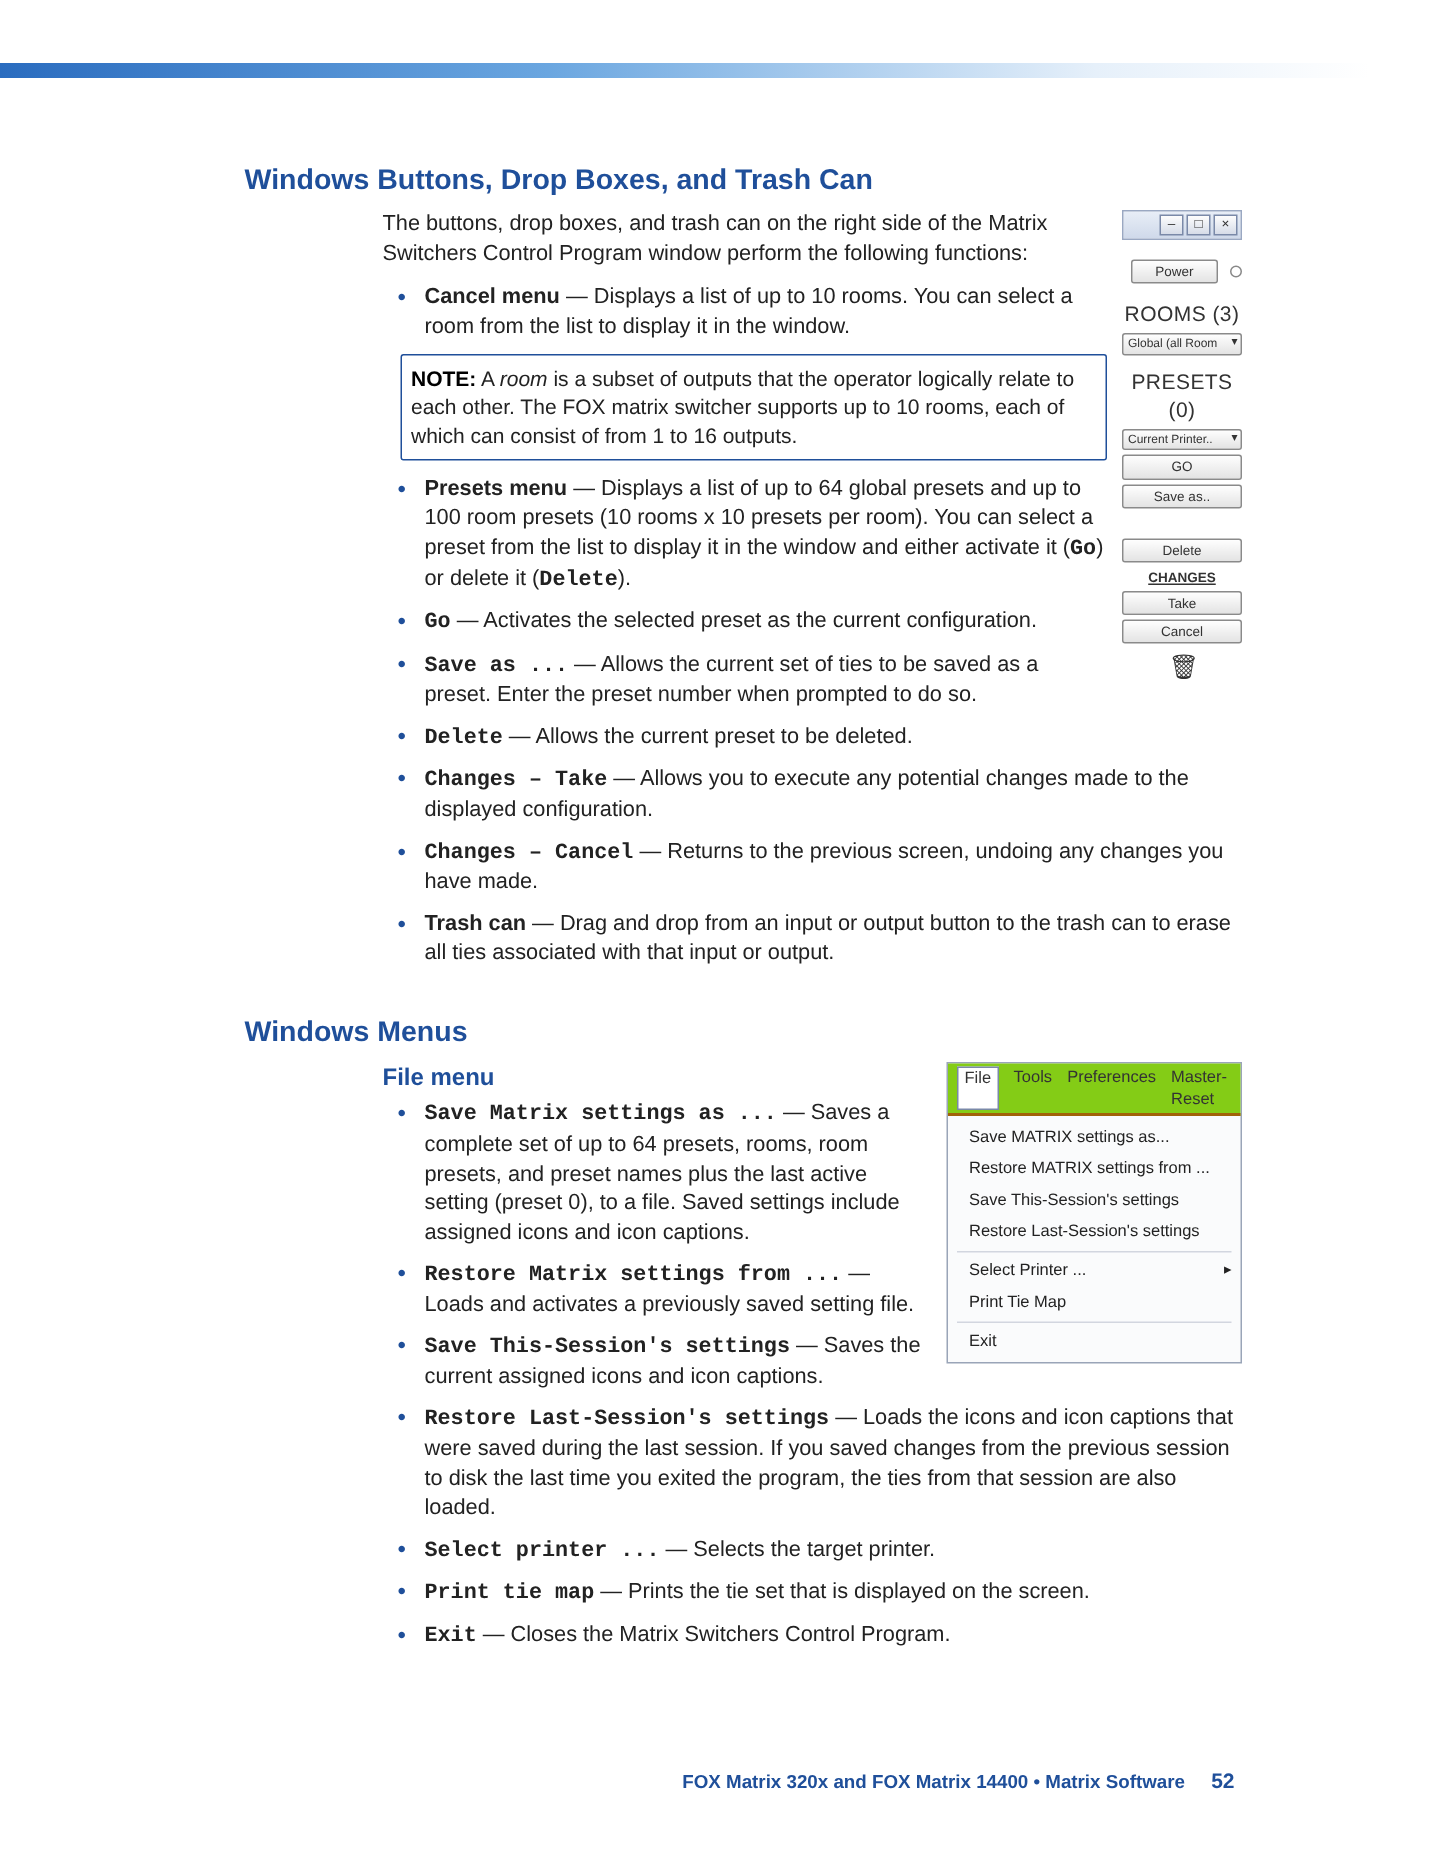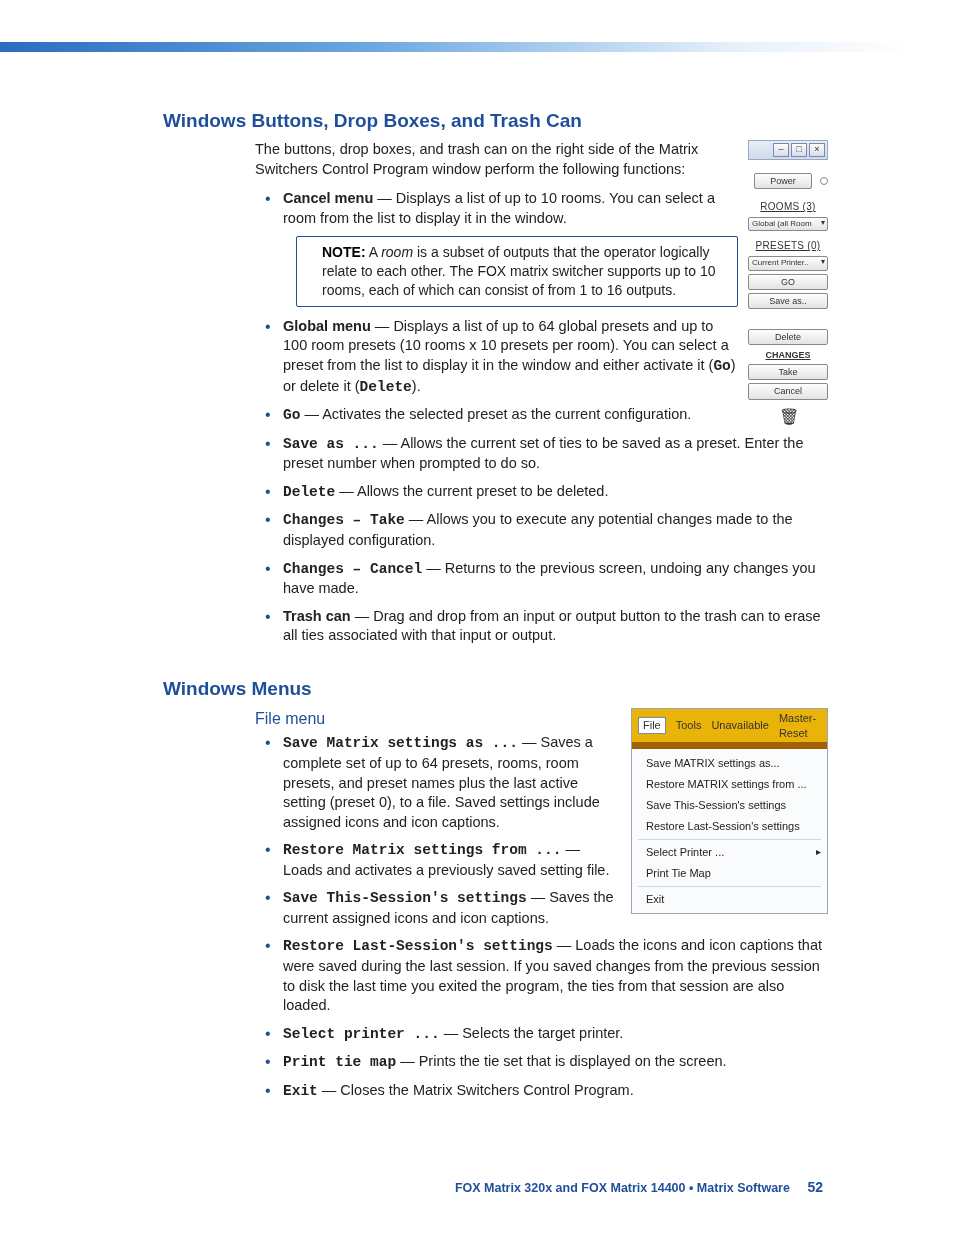--- a/index.html
+++ b/index.html
@@ -69,34 +69,34 @@
   .term-sans {
     font-weight: bold;
   }
   .mono {
     font-family: "Courier New", monospace;
     font-weight: bold;
   }
   .note-box {
     border: 1.5px solid #1f4f9a;
     border-radius: 2px;
-    padding: 6px 10px 6px 25px;
-    margin: 6px 0 10px 41px;
+    padding: 6px 10px 6px 6px;
+    margin: 6px 0 10px 12px;
     font-size: 14px;
     line-height: 1.35;
   }
   .note-label {
     font-weight: bold;
     color: #000;
   }
   .em { font-style: italic; }
   h3.sub {
     color: #1f4f9a;
     font-size: 16px;
-    font-weight: normal;
+    font-weight: bold;
     margin: 0 0 4px 0;
   }
   .float-right {
     float: right;
     margin-left: 12px;
     margin-bottom: 8px;
   }
 
   
   .panel {
@@ -139,24 +139,23 @@
     position: relative;
   }
   .dd::after {
     content: "▾";
     position: absolute;
     right: 2px;
     top: 0;
     font-size: 8px;
   }
   .panel-label {
-    font-size: 10px;
+    font-size: 14px;
     margin-top: 8px;
     letter-spacing: 0.3px;
-    text-decoration: underline;
   }
   .changes-lbl {
     font-size: 9px;
     font-weight: bold;
     margin-top: 4px;
     text-decoration: underline;
   }
   .trash {
     margin: 6px auto 0;
     width: 18px; height: 18px;
@@ -169,24 +168,23 @@
   .menu-mock {
     width: 195px;
     border: 1px solid #9aa5b8;
     font-size: 11px;
     background: #fafbfc;
   }
   .menubar {
     display: flex;
     gap: 10px;
     padding: 2px 6px;
-    border-bottom: 7px solid #a16207;
+    border-bottom: 2px solid #a16207;
     color: #333;
-    background: #eab308;
-    align-items: center;
+    background: #84cc16;
   }
   .menubar .active {
     border: 1px solid #7a89a8;
     padding: 0 4px;
     background: #fff;
   }
   .menu-list {
     padding: 4px 0;
   }
   .menu-list div {
@@ -265,21 +263,21 @@
 
       <div class="note-box" style="margin-right:90px;">
         <span class="note-label">NOTE:</span>
         <span>
           <span>A </span><span class="em">room</span><span> is a subset of outputs that the operator logically relate to each other. The FOX matrix switcher supports up to 10 rooms, each of which can consist of from 1 to 16 outputs.</span>
         </span>
       </div>
 
       <ul class="bullets">
         <li>
-          <span class="term-sans">Global menu</span><span> — Displays a list of up to 64 global presets and up to 100 room presets (10 rooms x 10 presets per room). You can select a preset from the list to display it in the window and either activate it (</span><span class="mono">Go</span><span>) or delete it (</span><span class="mono">Delete</span><span>).</span>
+          <span class="term-sans">Presets menu</span><span> — Displays a list of up to 64 global presets and up to 100 room presets (10 rooms x 10 presets per room). You can select a preset from the list to display it in the window and either activate it (</span><span class="mono">Go</span><span>) or delete it (</span><span class="mono">Delete</span><span>).</span>
         </li>
         <li>
           <span class="term">Go</span><span> — Activates the selected preset as the current configuration.</span>
         </li>
         <li>
           <span class="term">Save as ...</span><span> — Allows the current set of ties to be saved as a preset. Enter the preset number when prompted to do so.</span>
         </li>
         <li>
           <span class="term">Delete</span><span> — Allows the current preset to be deleted.</span>
         </li>
@@ -297,21 +295,21 @@
     </div>
 
     <h2 class="section" style="margin-top:24px">Windows Menus</h2>
 
     <div class="body-block">
 
       <div class="menu-mock float-right">
         <div class="menubar">
           <span class="active">File</span>
           <span>Tools</span>
-          <span>Unavailable</span>
+          <span>Preferences</span>
           <span>Master-Reset</span>
         </div>
         <div class="menu-list">
           <div>Save MATRIX settings as...</div>
           <div>Restore MATRIX settings from ...</div>
           <div>Save This-Session's settings</div>
           <div>Restore Last-Session's settings</div>
           <div class="sep"></div>
           <div class="arrow">Select Printer ...</div>
           <div>Print Tie Map</div>

